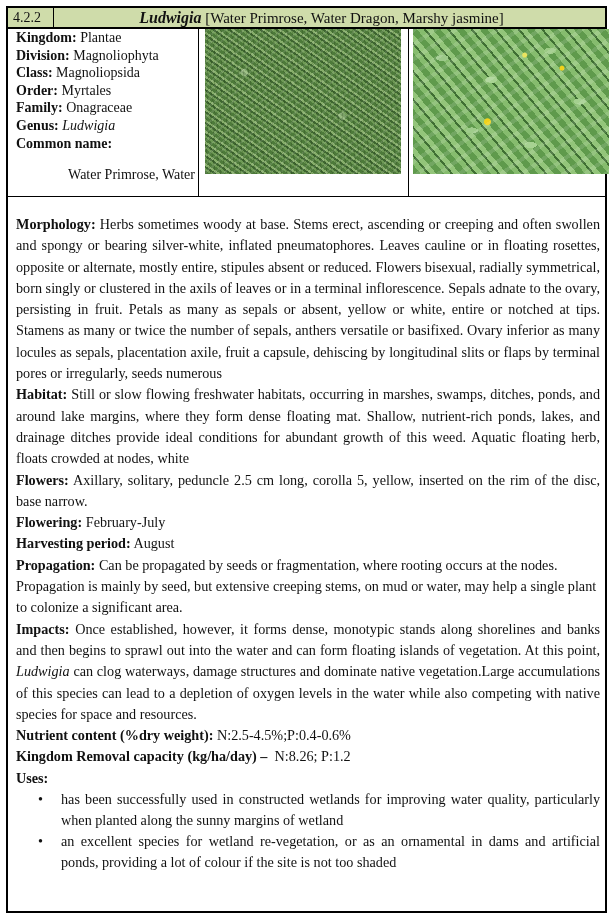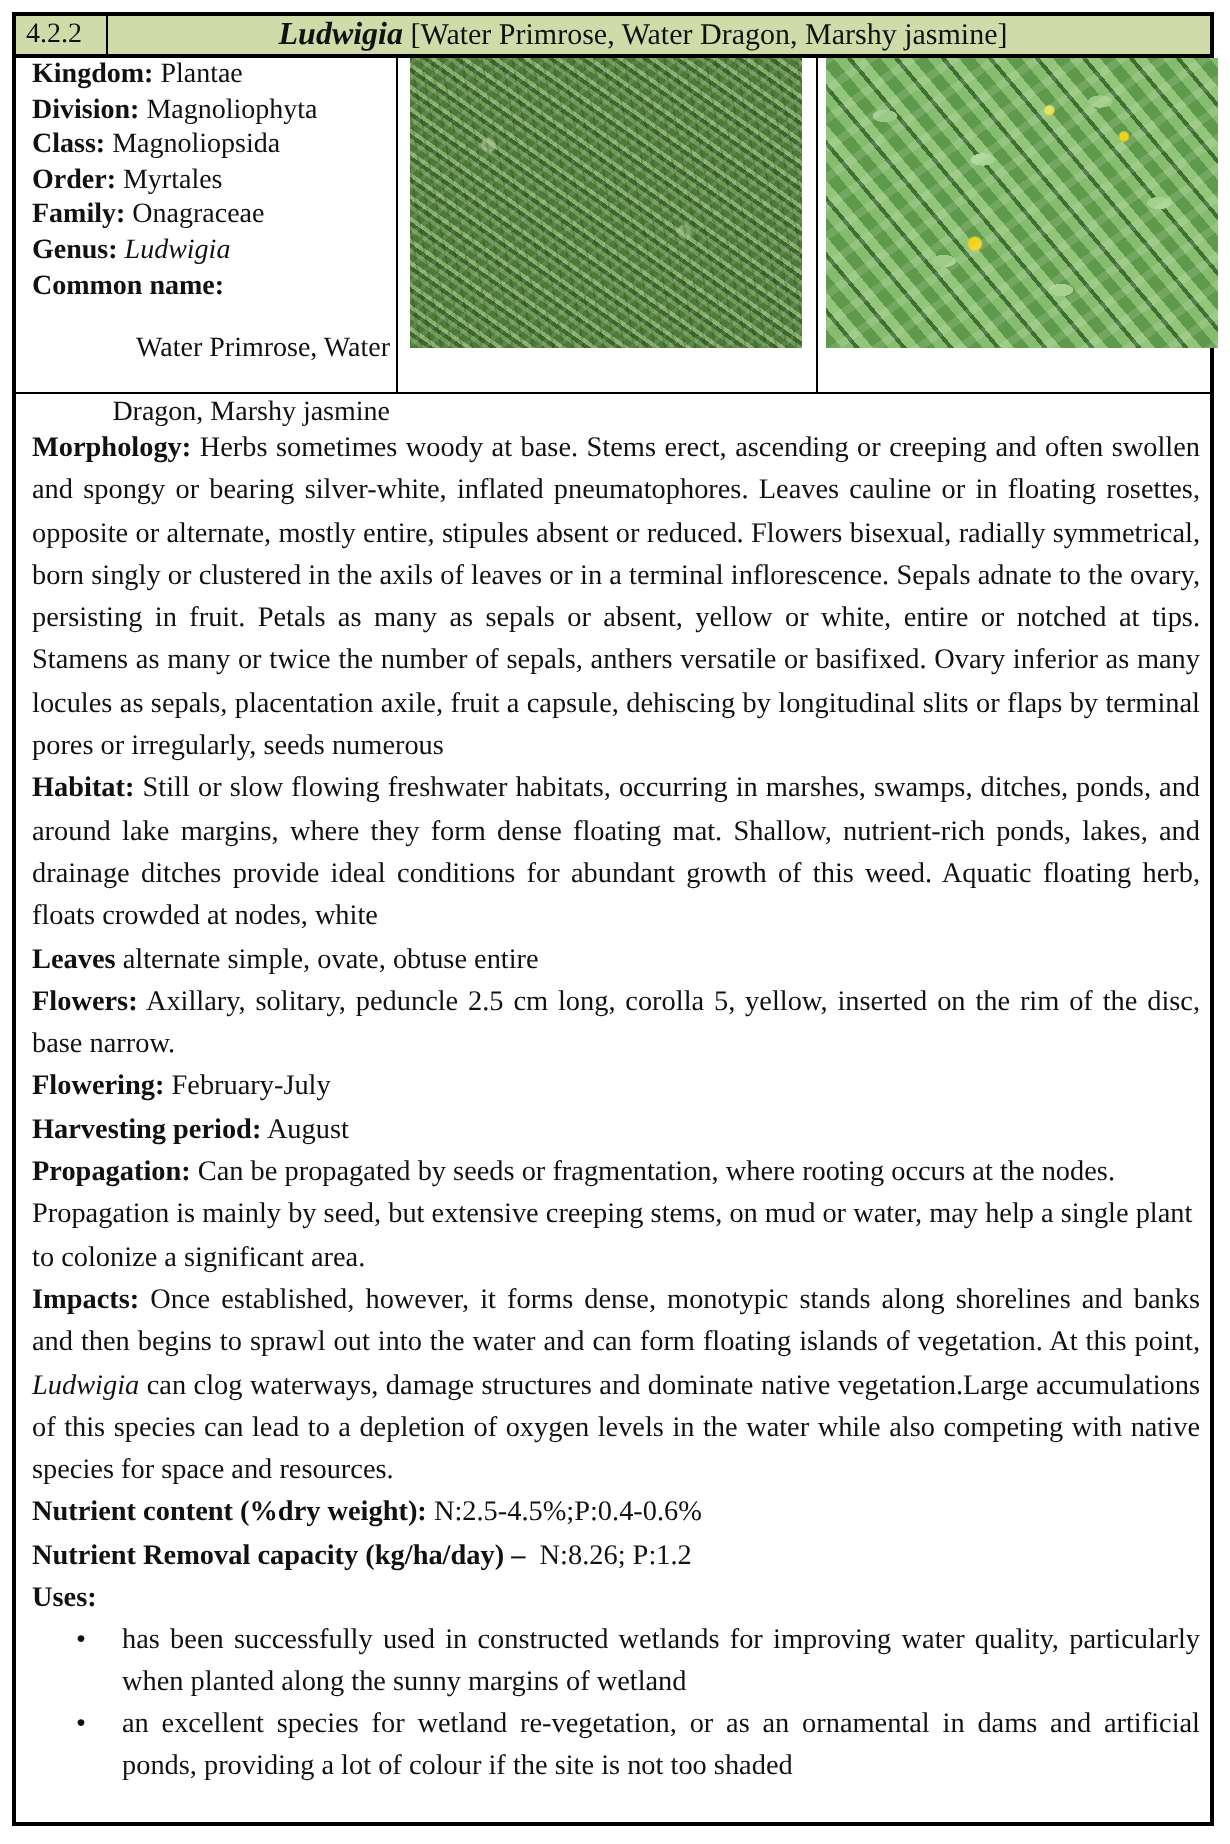--- a/index.html
+++ b/index.html
@@ -73,40 +73,38 @@
   <div class="toprow">
     <div class="taxo">
       <div><b>Kingdom:</b> <span>Plantae</span></div>
       <div><b>Division:</b> <span>Magnoliophyta</span></div>
       <div><b>Class:</b> <span>Magnoliopsida</span></div>
       <div><b>Order:</b> <span>Myrtales</span></div>
       <div><b>Family:</b> <span>Onagraceae</span></div>
       <div><b>Genus:</b> <i>Ludwigia</i></div>
       <div><b>Common name:</b></div>
       <div class="cn">Water Primrose, Water</div>
-      <div class="cn">Dragon, Marshy jasmine</div>
     </div>
     <div class="imgcell1">
       <div class="photo photo1" title="Dense mat of Ludwigia plants (wide view)"></div>
     </div>
     <div class="imgcell2">
       <div class="photo photo2" title="Close-up of Ludwigia leaves with small yellow flowers"></div>
     </div>
   </div>
 
   <div class="body">
     <p class="para"><b>Morphology:</b> <span>Herbs sometimes woody at base. Stems erect, ascending or creeping and often swollen and spongy or bearing silver-white, inflated pneumatophores. Leaves cauline or in floating rosettes, opposite or alternate, mostly entire, stipules absent or reduced. Flowers bisexual, radially symmetrical, born singly or clustered in the axils of leaves or in a terminal inflorescence. Sepals adnate to the ovary, persisting in fruit. Petals as many as sepals or absent, yellow or white, entire or notched at tips. Stamens as many or twice the number of sepals, anthers versatile or basifixed. Ovary inferior as many locules as sepals, placentation axile, fruit a capsule, dehiscing by longitudinal slits or flaps by terminal pores or irregularly, seeds numerous</span></p>
     <p class="para"><b>Habitat:</b> <span>Still or slow flowing freshwater habitats, occurring in marshes, swamps, ditches, ponds, and around lake margins, where they form dense floating mat. Shallow, nutrient-rich ponds, lakes, and drainage ditches provide ideal conditions for abundant growth of this weed. Aquatic floating herb, floats crowded at nodes, white</span></p>
-    <p class="para left"><b>Leaves</b> <span>alternate simple, ovate, obtuse entire</span></p>
     <p class="para"><b>Flowers:</b> <span>Axillary, solitary, peduncle 2.5 cm long, corolla 5, yellow, inserted on the rim of the disc, base narrow.</span></p>
     <p class="para left"><b>Flowering:</b> <span>February-July</span></p>
     <p class="para left"><b>Harvesting period:</b> <span>August</span></p>
     <p class="para left"><b>Propagation:</b> <span>Can be propagated by seeds or fragmentation, where rooting occurs at the nodes. Propagation is mainly by seed, but extensive creeping stems, on mud or water, may help a single plant to colonize a significant area.</span></p>
     <p class="para"><b>Impacts:</b> <span>Once established, however, it forms dense, monotypic stands along shorelines and banks and then begins to sprawl out into the water and can form floating islands of vegetation. At this point,</span> <i>Ludwigia</i> <span>can clog waterways, damage structures and dominate native vegetation.Large accumulations of this species can lead to a depletion of oxygen levels in the water while also competing with native species for space and resources.</span></p>
     <p class="para left"><b>Nutrient content (%dry weight):</b> <span>N:2.5-4.5%;P:0.4-0.6%</span></p>
-    <p class="para left"><b>Nutrient Removal capacity (kg/ha/day) –</b>&nbsp; <span>N:8.26; P:1.2</span></p>
+    <p class="para left"><b>Kingdom Removal capacity (kg/ha/day) –</b>&nbsp; <span>N:8.26; P:1.2</span></p>
     <p class="para left"><b>Uses:</b></p>
     <ul class="uses-list">
       <li><span class="bullet">•</span><span>has been successfully used in constructed wetlands for improving water quality, particularly when planted along the sunny margins of wetland</span></li>
       <li><span class="bullet">•</span><span>an excellent species for wetland re-vegetation, or as an ornamental in dams and artificial ponds, providing a lot of colour if the site is not too shaded</span></li>
     </ul>
   </div>
 </div>
 
 </body></html>

